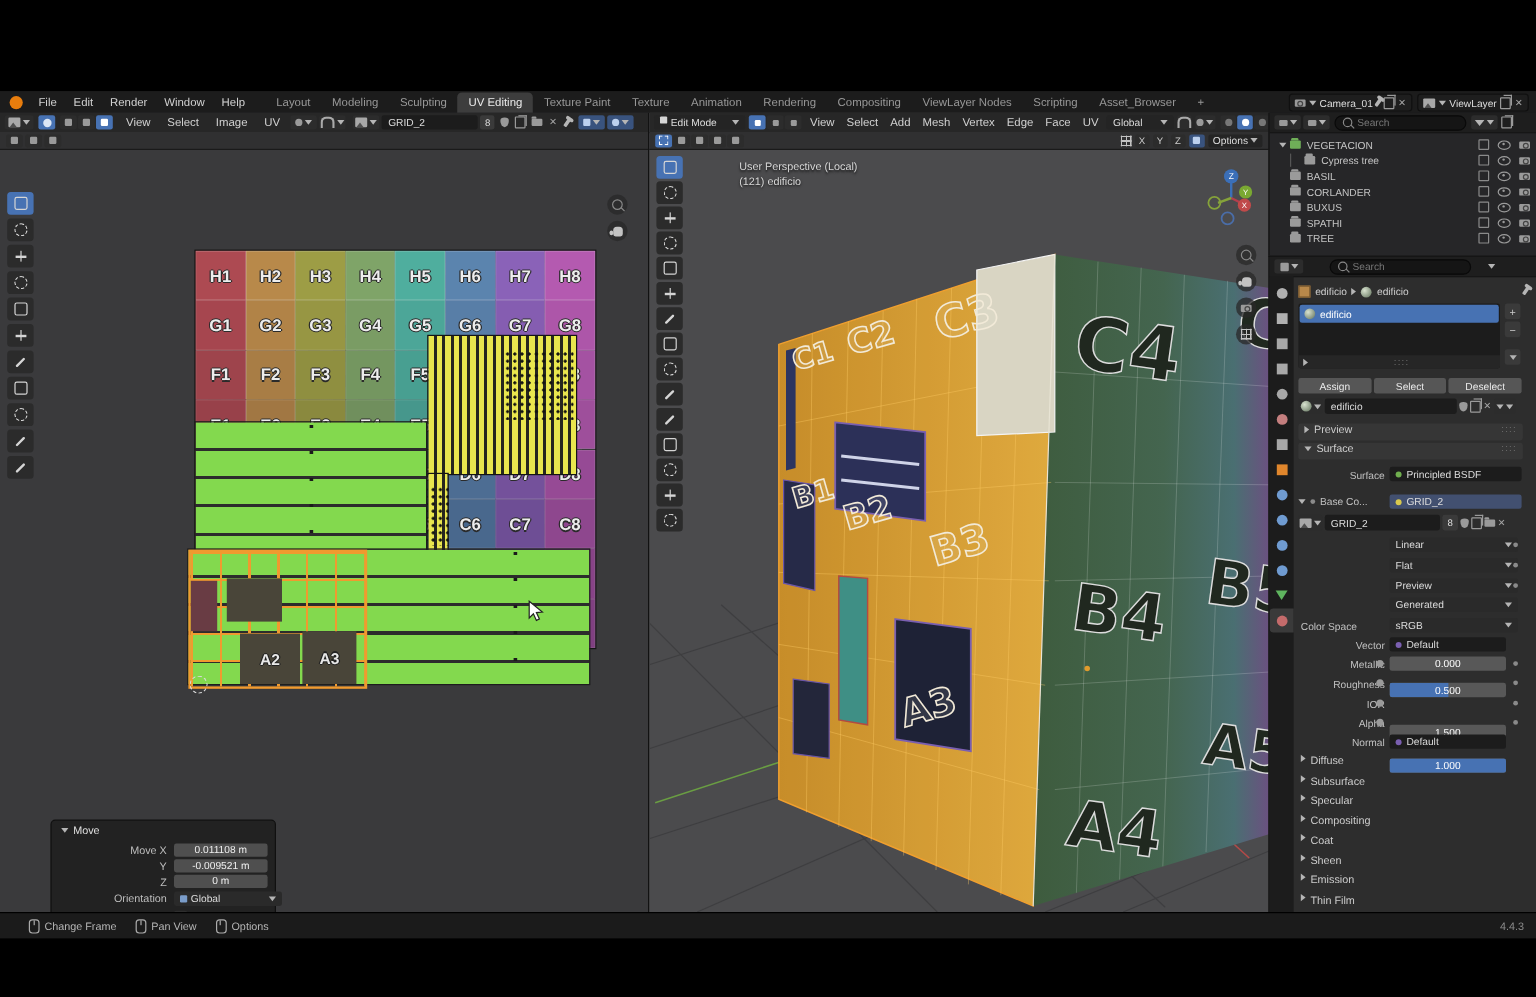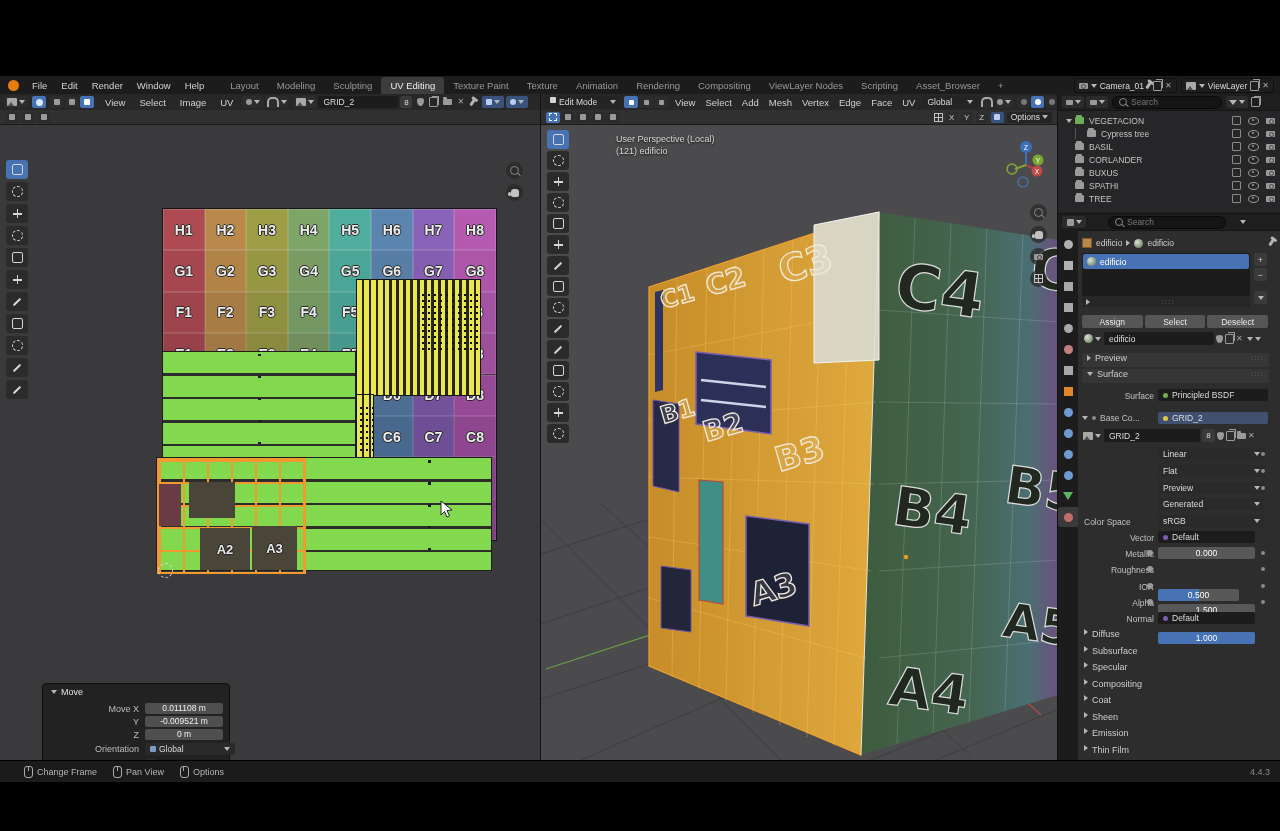--- a/index.html
+++ b/index.html
@@ -1132,21 +1132,21 @@
         </div>
         <div class="plabel" style="top:335px;">Metallic</div>
         <span class="dot abs" style="left:89px;top:336px;width:6px;height:6px;background:#9a9a9a;"></span>
         <div class="slider abs" style="left:100px;top:333px;width:97px;">
           <div class="fill" style="width:0%;"></div>
           <div class="txt">0.000</div>
         </div>
         <span class="dot abs" style="left:203px;top:337px;width:4px;height:4px;background:#8a8a8a;"></span>
         <div class="plabel" style="top:351px;">Roughness</div>
         <span class="dot abs" style="left:89px;top:352px;width:6px;height:6px;background:#9a9a9a;"></span>
-        <div class="slider abs" style="left:100px;top:363px;width:81px;">
+        <div class="slider abs" style="left:100px;top:343px;width:97px;">
           <div class="fill" style="width:50%;"></div>
           <div class="txt">0.500</div>
         </div>
         <span class="dot abs" style="left:203px;top:353px;width:4px;height:4px;background:#8a8a8a;"></span>
         <div class="plabel" style="top:368px;">IOR</div>
         <span class="dot abs" style="left:89px;top:369px;width:6px;height:6px;background:#9a9a9a;"></span>
         <div class="slider abs" style="left:100px;top:366px;width:97px;">
           <div class="fill" style="width:0%;"></div>
           <div class="txt">1.500</div>
         </div>

